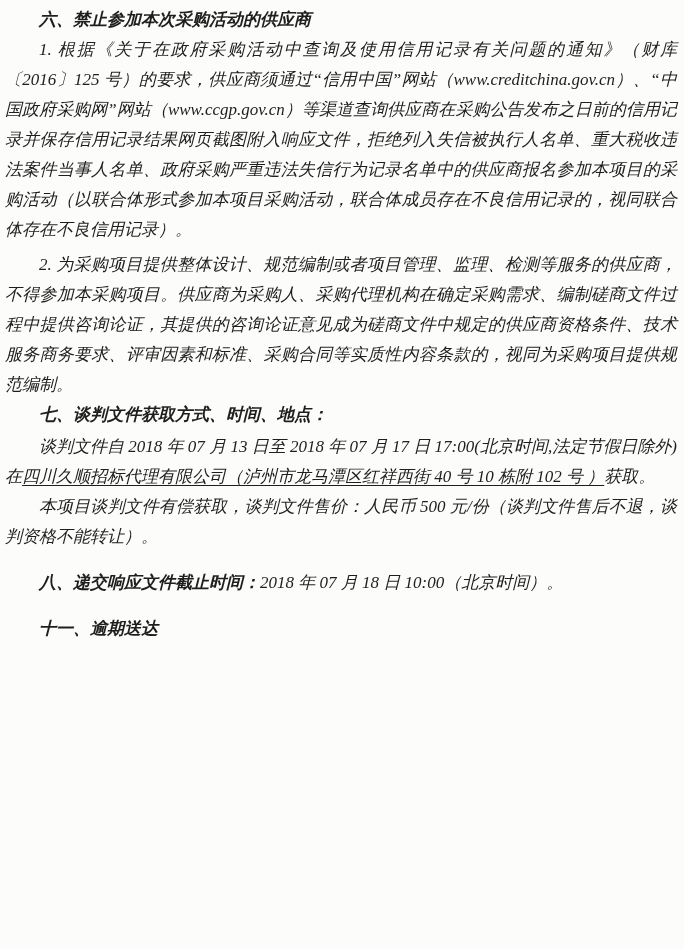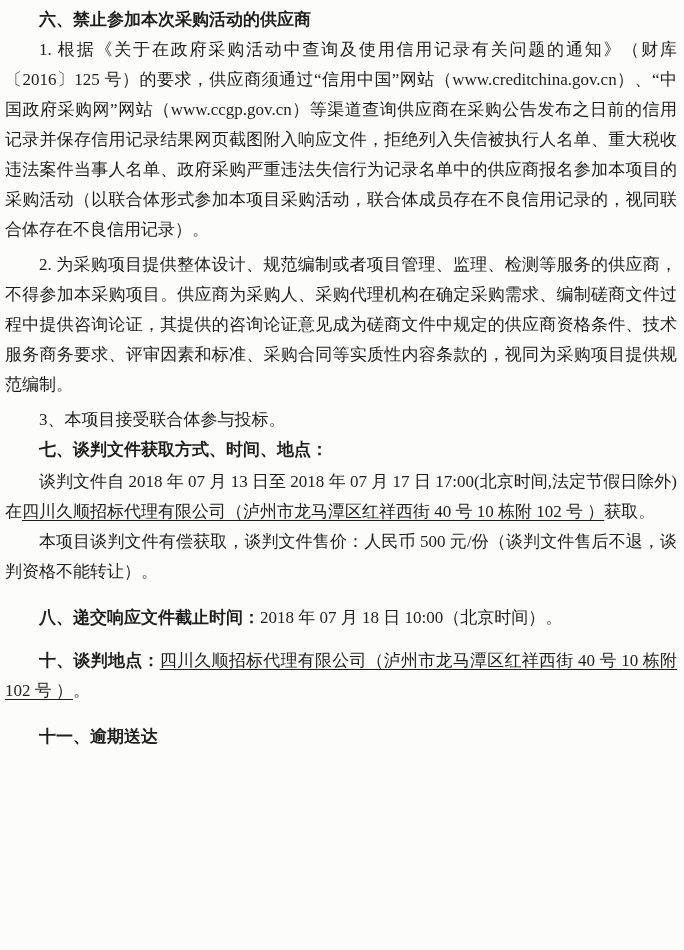--- a/index.html
+++ b/index.html
@@ -15,21 +15,21 @@
     background: #fcfcfb;
     color: #1e1e1e;
     font-family: "Liberation Serif", "DejaVu Serif", serif;
     font-size: 17px;
     line-height: 30px;
   }
   p {
     margin: 0;
     text-align: justify;
   }
-  .indent { text-indent: 2em; }
+  .indent { text-indent: 2em; font-style: italic; }
   .heading { font-weight: bold; }
   .label { font-weight: bold; }
   .u {
     text-decoration: underline;
     text-underline-offset: 3px;
   }
   .mt5  { margin-top: 5px; }
   .mt10 { margin-top: 2px; }
   .mt12 { margin-top: 16px; }
   .mt13 { margin-top: 13px; }
@@ -38,29 +38,27 @@
 <body>
 
 <div class="page">
 
   <p class="heading indent">六、禁止参加本次采购活动的供应商</p>
 
   <p class="indent">1. 根据《关于在政府采购活动中查询及使用信用记录有关问题的通知》（财库〔2016〕125 号）的要求，供应商须通过“信用中国”网站（www.creditchina.gov.cn）、“中国政府采购网”网站（www.ccgp.gov.cn）等渠道查询供应商在采购公告发布之日前的信用记录并保存信用记录结果网页截图附入响应文件，拒绝列入失信被执行人名单、重大税收违法案件当事人名单、政府采购严重违法失信行为记录名单中的供应商报名参加本项目的采购活动（以联合体形式参加本项目采购活动，联合体成员存在不良信用记录的，视同联合体存在不良信用记录）。</p>
 
   <p class="indent mt5">2. 为采购项目提供整体设计、规范编制或者项目管理、监理、检测等服务的供应商，不得参加本采购项目。供应商为采购人、采购代理机构在确定采购需求、编制磋商文件过程中提供咨询论证，其提供的咨询论证意见成为磋商文件中规定的供应商资格条件、技术服务商务要求、评审因素和标准、采购合同等实质性内容条款的，视同为采购项目提供规范编制。</p>
 
-  <p class="indent mt5">3、本项目接受联合体参与投标。</p>
 
   <p class="heading indent">七、谈判文件获取方式、时间、地点：</p>
 
   <p class="indent mt10"><span>谈判文件自 2018 年 07 月 13 日至 2018 年 07 月 17 日 17:00(北京时间,法定节假日除外)在</span><span class="u">四川久顺招标代理有限公司（泸州市龙马潭区红祥西街 40 号 10 栋附 102 号 ）</span><span>获取。</span></p>
 
   <p class="indent">本项目谈判文件有偿获取，谈判文件售价：人民币 500 元/份（谈判文件售后不退，谈判资格不能转让）。</p>
 
 
   <p class="indent mt12"><span class="label">八、递交响应文件截止时间：</span><span>2018 年 07 月 18 日 10:00（北京时间）。</span></p>
 
 
-  <p class="indent mt13"><span class="label">十、谈判地点：</span><span class="u">四川久顺招标代理有限公司（泸州市龙马潭区红祥西街 40 号 10 栋附 102 号 ）</span><span>。</span></p>
 
   <p class="heading indent mt12">十一、逾期送达</p>
 
 </div>
 
 </body></html>

